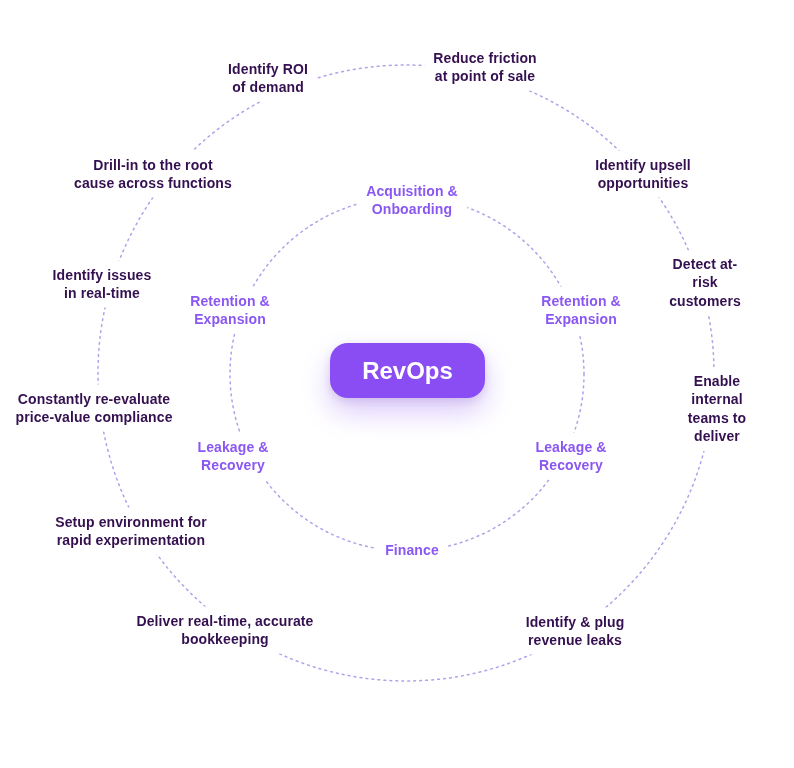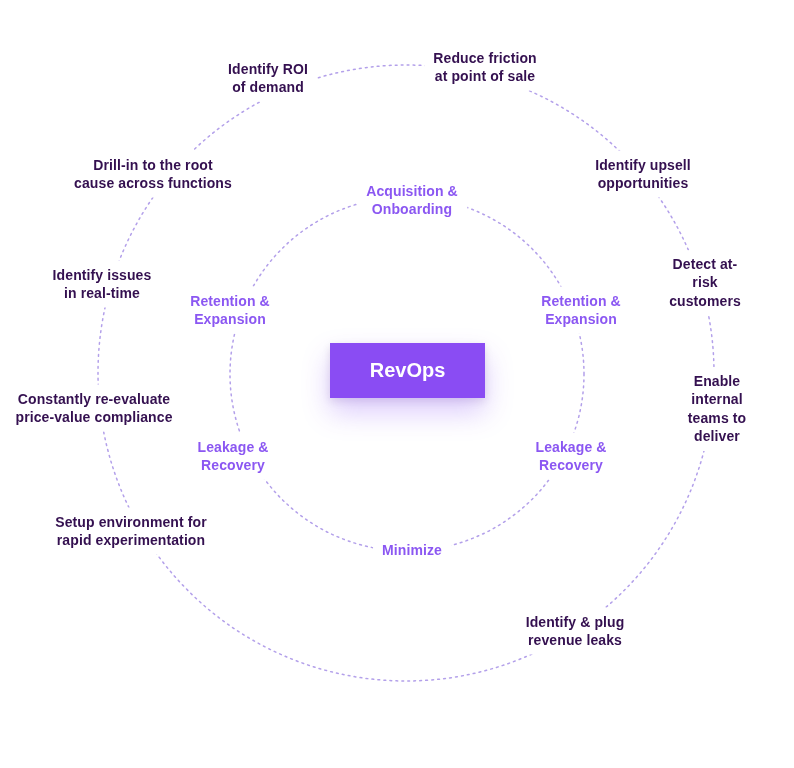--- a/index.html
+++ b/index.html
@@ -50,23 +50,23 @@
     position: absolute;
     left: 330px;
     top: 343px;
     width: 155px;
     height: 55px;
     display: flex;
     align-items: center;
     justify-content: center;
     background: var(--accent);
     color: #ffffff;
-    font-size: 20px;
+    font-size: 24px;
     font-weight: bold;
-    border-radius: 0;
+    border-radius: 18px;
     box-shadow: 0 14px 28px rgba(124, 66, 245, 0.28), 0 3px 8px rgba(52, 16, 80, 0.12);
   }
 </style>
 </head>
 <body>
 
 <div class="stage" style="--accent: #8a4cf3; --dark-text: #341050; --purple-text: #8b57f2; --dot-color: #b3a0ea; background: rgb(255, 255, 255);">
 
   <svg class="rings" width="794" height="768" viewBox="0 0 794 768">
     <circle class="ring" cx="406" cy="373" r="308"></circle>
@@ -78,36 +78,38 @@
   <div class="label outer" style="left:485px; top:67px">Reduce friction
 at point of sale</div>
   <div class="label outer" style="left:643px; top:174px">Identify upsell
 opportunities</div>
   <div class="label outer" style="left:705px; top:283px">Detect at-risk
 customers</div>
   <div class="label outer" style="left:717px; top:409px">Enable internal
 teams to deliver</div>
   <div class="label outer" style="left:575px; top:631px">Identify &amp; plug
 revenue leaks</div>
+  <div class="label outer" style="left:225px; top:630px">Deliver real-time, accurate
+bookkeeping</div>
   <div class="label outer" style="left:131px; top:531px">Setup environment for
 rapid experimentation</div>
   <div class="label outer" style="left:94px; top:408px">Constantly re-evaluate
 price-value compliance</div>
   <div class="label outer" style="left:102px; top:284px">Identify issues
 in real-time</div>
   <div class="label outer" style="left:153px; top:174px">Drill-in to the root
 cause across functions</div>
 
   <div class="label inner" style="left:412px; top:200px">Acquisition &amp;
 Onboarding</div>
   <div class="label inner" style="left:581px; top:310px">Retention &amp;
 Expansion</div>
   <div class="label inner" style="left:571px; top:456px">Leakage &amp;
 Recovery</div>
-  <div class="label inner" style="left:412px; top:550px">Minimize</div>
+  <div class="label inner" style="left:412px; top:550px">Finance</div>
   <div class="label inner" style="left:233px; top:456px">Leakage &amp;
 Recovery</div>
   <div class="label inner" style="left:230px; top:310px">Retention &amp;
 Expansion</div>
 
   <div class="center-badge">RevOps</div>
 
 </div>
 
 </body></html>

